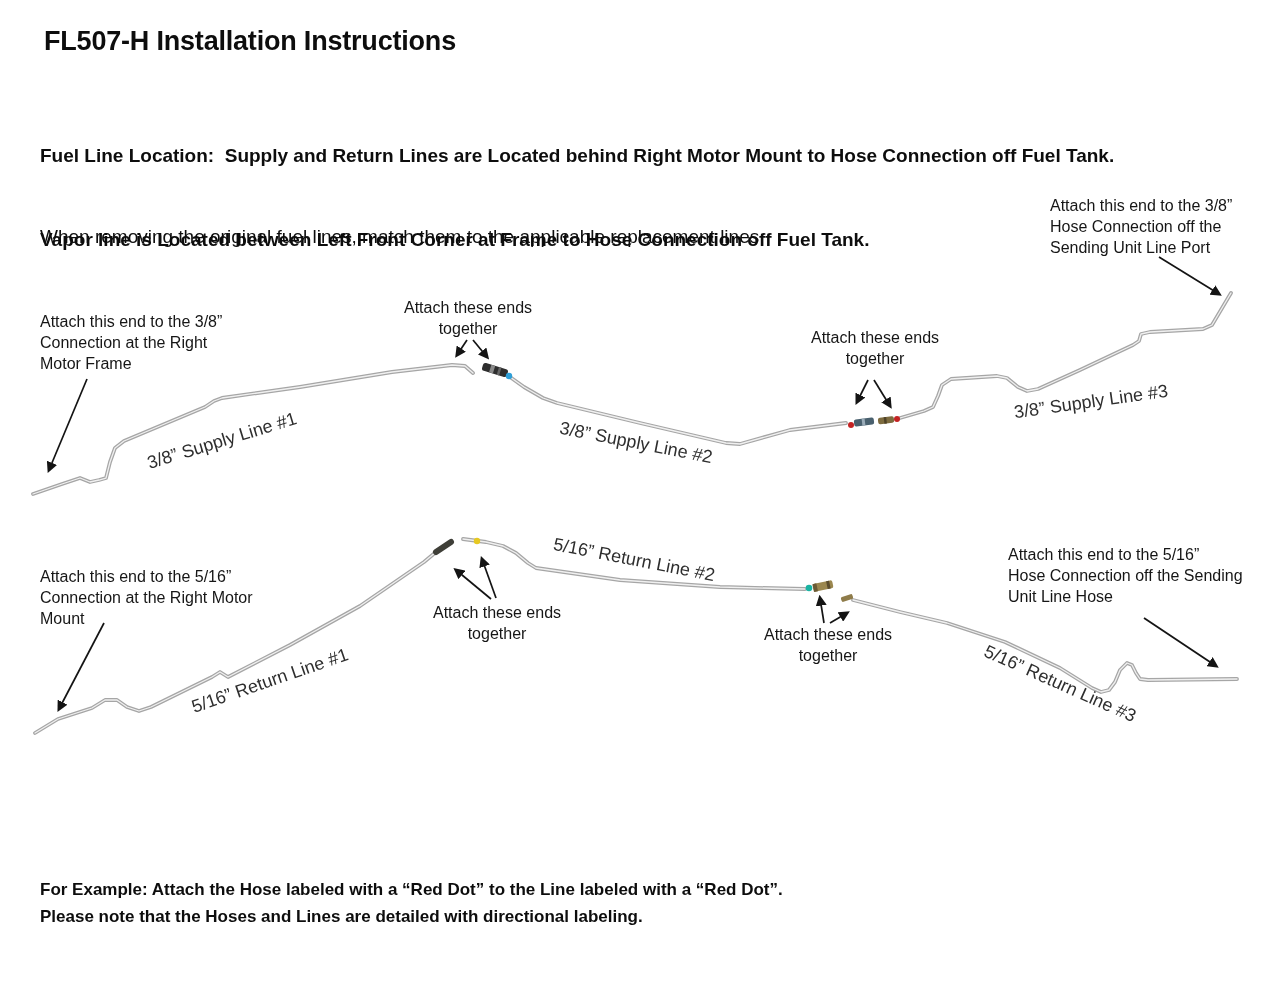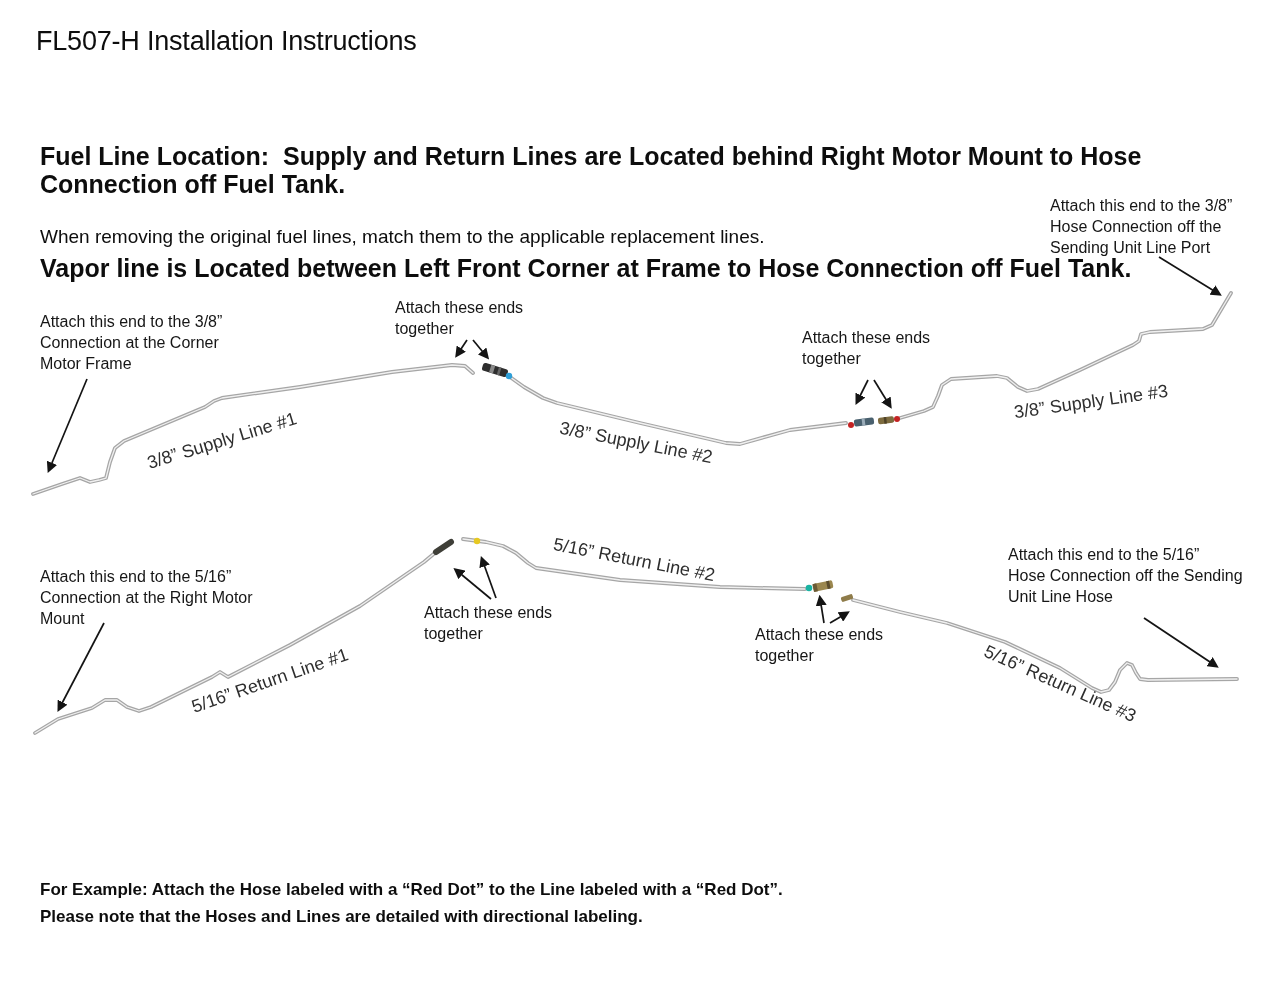--- a/index.html
+++ b/index.html
@@ -1,39 +1,39 @@
 <!DOCTYPE html>
 <html><head>
 <meta charset="utf-8">
 <style>
   html,body{margin:0;padding:0;background:#ffffff;}
   .page{
     position:relative;width:1280px;height:989px;background:#ffffff;overflow:hidden;
     font-family:"Liberation Sans",sans-serif;color:#111;
   }
   .title{
-    position:absolute;left:36px;top:26px;margin:0;
-    font-size:27px;font-weight:400;letter-spacing:-0.2px;color:#0d0d0d;
+    position:absolute;left:44px;top:26px;margin:0;
+    font-size:27px;font-weight:700;letter-spacing:-0.2px;color:#0d0d0d;
   }
   .intro{
     position:absolute;left:40px;top:86px;width:1160px;
-    font-size:25px;font-weight:700;line-height:28px;color:#0d0d0d;white-space:pre-wrap;
+    font-size:19px;font-weight:700;line-height:28px;color:#0d0d0d;white-space:pre-wrap;
   }
   .note{
     position:absolute;left:40px;top:226px;width:1000px;
     font-size:19px;font-weight:400;color:#0d0d0d;
   }
   .footer{
     position:absolute;left:40px;top:876px;width:1100px;
     font-size:17px;font-weight:700;line-height:27px;color:#0d0d0d;
   }
   .ann{
     position:absolute;font-size:16px;line-height:21px;color:#161616;font-weight:400;
   }
-  .ann.center{}
+  .ann.center{text-align:center;}
   .linelabel{
     position:absolute;font-size:18px;color:#2e2e2e;white-space:nowrap;font-weight:400;
   }
   svg.diagram{position:absolute;left:0;top:0;}
   .tube-o{stroke:#a6a6a6;stroke-width:3.8;fill:none;stroke-linejoin:round;stroke-linecap:round;}
   .tube-i{stroke:#f0f0f0;stroke-width:1.3;fill:none;stroke-linejoin:round;stroke-linecap:round;}
   .arrow{stroke:#141414;stroke-width:1.7;fill:none;}
 </style>
 </head>
 <body>
@@ -126,21 +126,21 @@
     <line class="arrow" x1="104" y1="623" x2="59" y2="709" marker-end="url(#ah)"></line>
     <line class="arrow" x1="491" y1="599" x2="456" y2="570" marker-end="url(#ah)"></line>
     <line class="arrow" x1="496" y1="598" x2="482" y2="559" marker-end="url(#ah)"></line>
     <line class="arrow" x1="824" y1="623" x2="820" y2="598" marker-end="url(#ah)"></line>
     <line class="arrow" x1="830" y1="623" x2="847" y2="613" marker-end="url(#ah)"></line>
     <line class="arrow" x1="1144" y1="618" x2="1216" y2="666" marker-end="url(#ah)"></line>
   </svg>
 
   <div class="ann" style="left:40px;top:311px">
     <div>Attach this end to the 3/8”</div>
-    <div>Connection at the Corner</div>
+    <div>Connection at the Right</div>
     <div>Motor Frame</div>
   </div>
   <div class="ann center" style="left:395px;top:297px;width:146px">
     <div>Attach these ends</div>
     <div>together</div>
   </div>
   <div class="ann center" style="left:802px;top:327px;width:146px">
     <div>Attach these ends</div>
     <div>together</div>
   </div>

